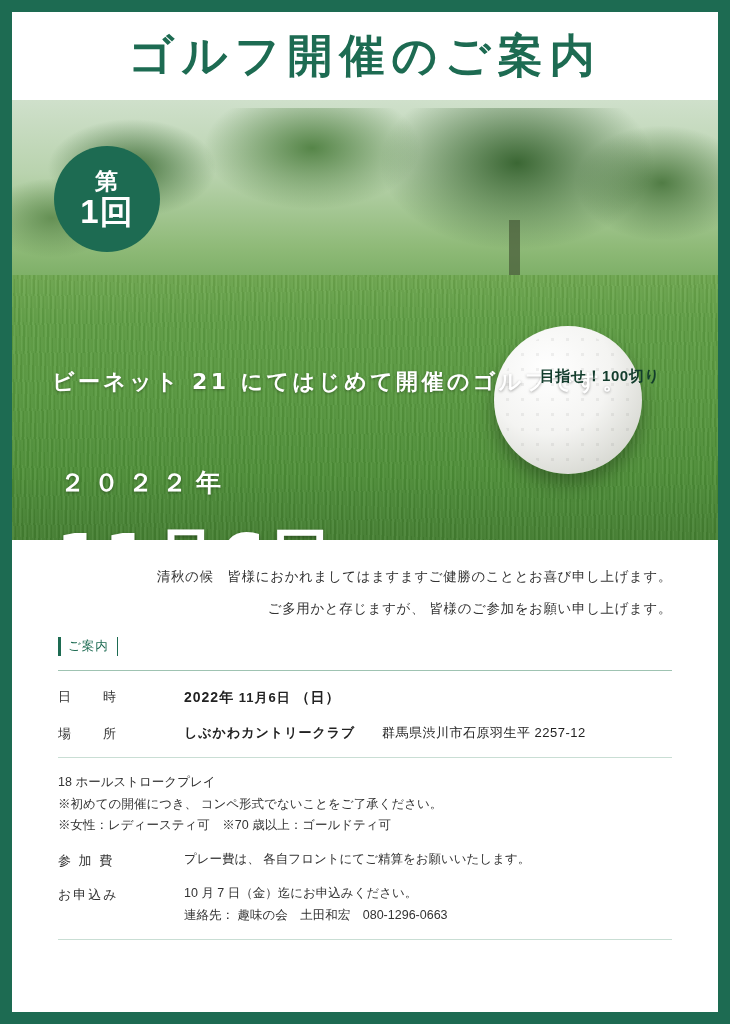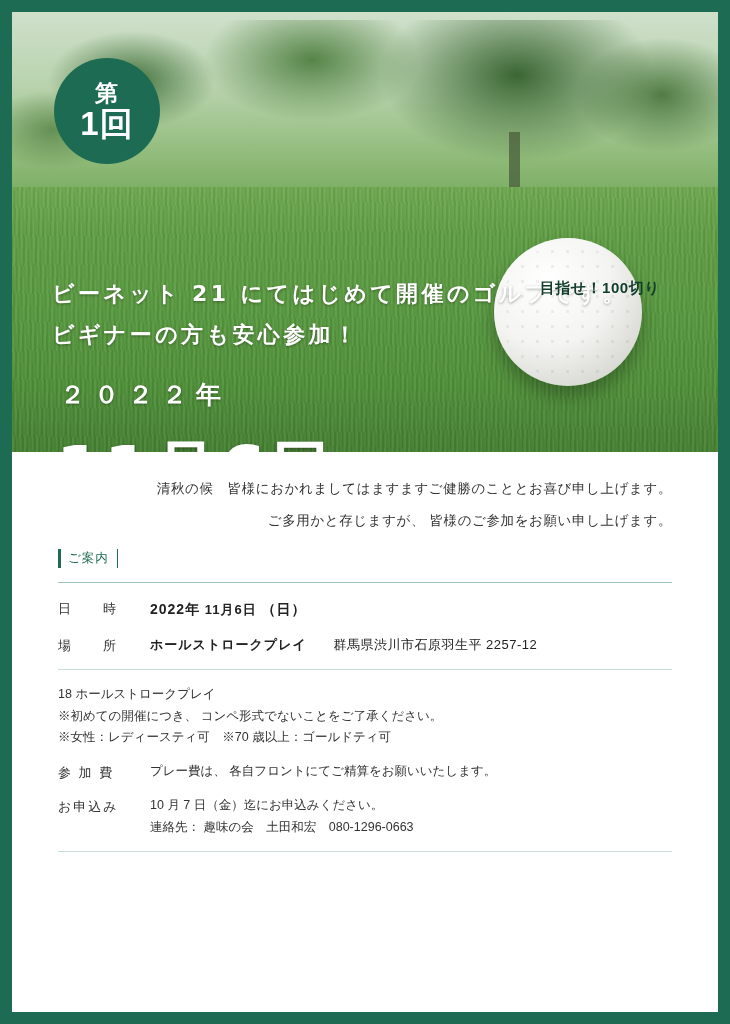--- a/index.html
+++ b/index.html
@@ -219,20 +219,21 @@
   .rule {
     border: 0;
     border-top: 1px solid #9fc3b2;
     margin: 6px 0 14px 0;
   }
   .rule.thin { border-top: 1px solid #c9ded4; }
 
   .row {
     display: flex;
     margin-bottom: 12px;
+    gap: 34px;
   }
   .row .k {
     width: 92px;
     flex: none;
     font-size: 13px;
     color: #333;
     letter-spacing: 2px;
     padding-top: 3px;
   }
   .row .v {
@@ -272,35 +273,37 @@
     letter-spacing: .7px;
     margin-bottom: 8px;
   }
 </style>
 </head>
 <body>
 
 <div class="page">
   <div class="inner">
 
+    <div class="title-band">
+      <div class="title-text">ゴルフ開催のご案内</div>
+    </div>
 
     <div class="hero">
       <div class="hero-sky"></div>
       <div class="hero-trees"></div>
       <div class="hero-trunk"></div>
       <div class="hero-grass"></div>
 
       <div class="badge-round">
         <span class="b1">第</span>
         <span class="b2">1回</span>
       </div>
 
       <div class="hero-lead">
         <div>ビーネット 21 にてはじめて開催のゴルフです。</div>
-        <div>ビギナーの方も安心参加！</div>
       </div>
 
       <div class="hero-year">２０２２年</div>
 
       <div class="hero-date">
         <span>11月6日</span>
 
       </div>
 
       <div class="ball"></div>
@@ -324,21 +327,21 @@
         <div class="v v-big">
           <span class="small">2022年</span>
           <span>11月6日</span>
           <span class="small">（日）</span>
         </div>
       </div>
 
       <div class="row">
         <div class="k">場　　所</div>
         <div class="v venue">
-          <span>ホールストロークプレイ</span>
+          <span>しぶかわカントリークラブ</span>
           <span class="venue-addr">群馬県渋川市石原羽生平 2257-12</span>
         </div>
       </div>
 
       <hr class="rule thin">
 
       <div class="row">
         <div class="v">
           <div class="sub">18 ホールストロークプレイ</div>
           <div class="sub">※初めての開催につき、 コンペ形式でないことをご了承ください。</div>

